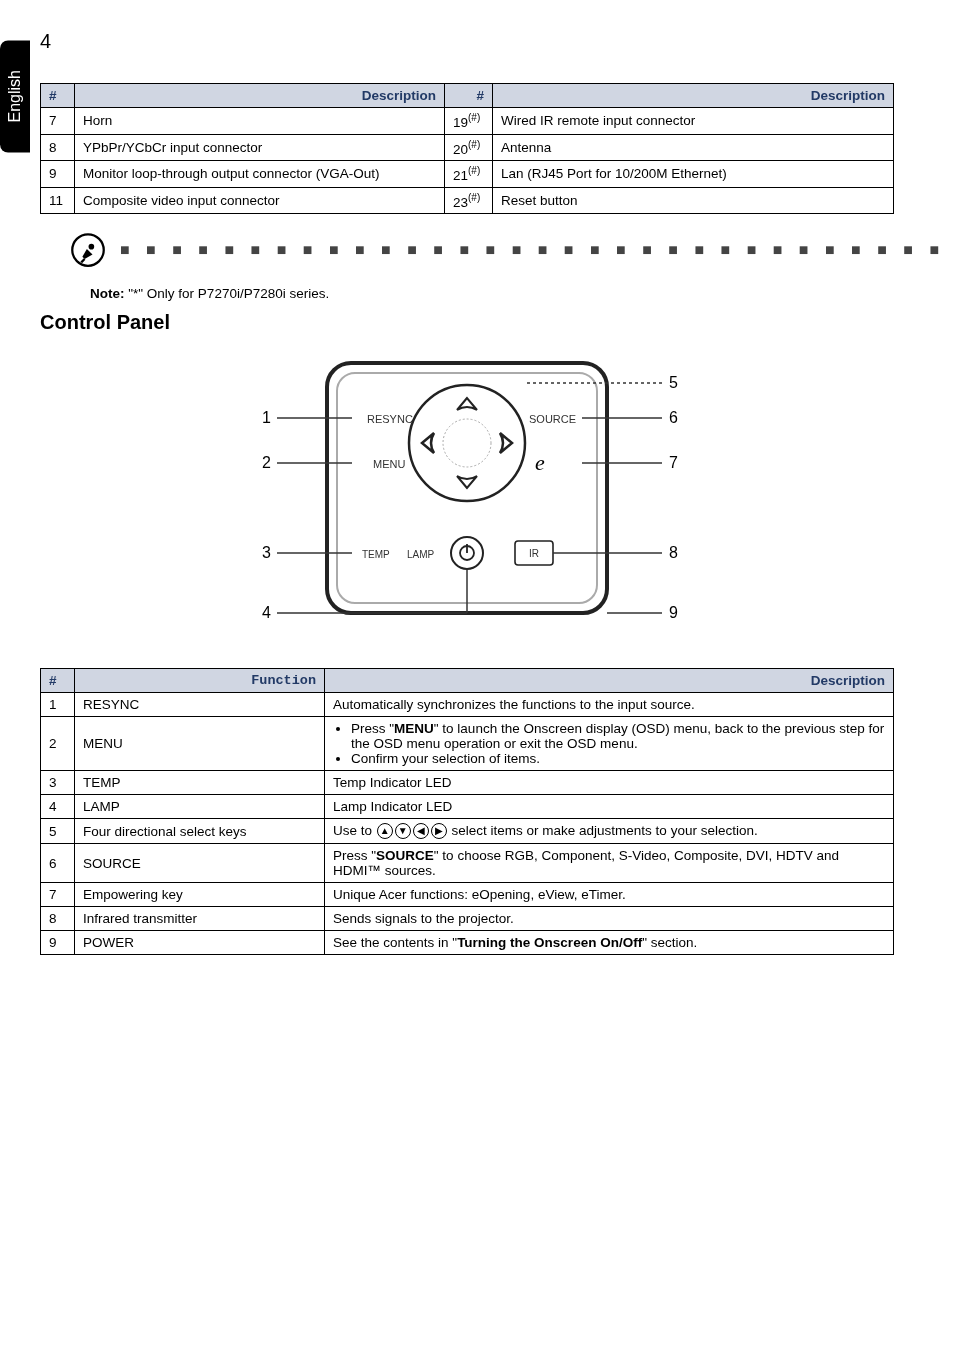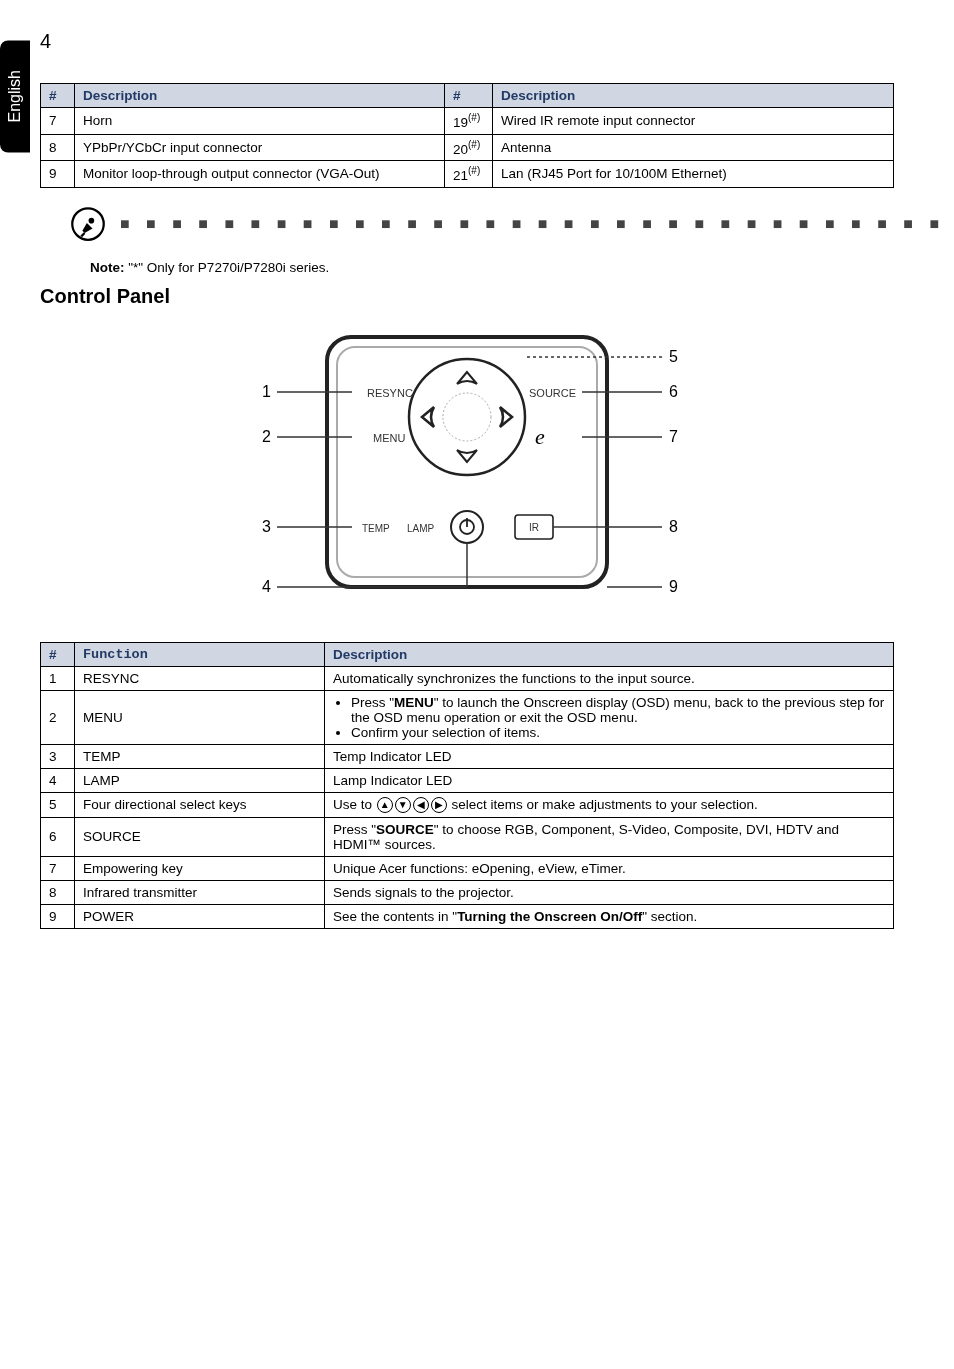--- a/index.html
+++ b/index.html
@@ -42,21 +42,21 @@
   }
   td, th {
     border: 1px solid #000;
     padding: 4px 8px;
     text-align: left;
     vertical-align: middle;
     font-size: 13.5px;
   }
   .hdr {
     background: #d0d6e2;
-    text-align: left;
+    text-align: right;
     font-weight: bold;
     color: #223a66;
   }
   .num-col { width: 34px; text-align: left; }
   .sup { font-size: 10px; vertical-align: super; }
   .note-row {
     display: flex;
     align-items: center;
     gap: 14px;
     margin: 14px 0 26px 30px;
@@ -127,21 +127,27 @@
   <tr>
     <td class="num-col">8</td>
     <td>YPbPr/YCbCr input connector</td>
     <td><span>20</span><span class="sup">(#)</span></td>
     <td>Antenna</td>
   </tr>
   <tr>
     <td class="num-col">9</td>
     <td>Monitor loop-through output connector (VGA-Out)</td>
     <td><span>21</span><span class="sup">(#)</span></td>
-    <td>Lan (RJ45 Port for 10/100M Ethernet)</td>
+    <td>Lan (RJ45 Port for 10/200M Ethernet)</td>
+  </tr>
+  <tr>
+    <td class="num-col">11</td>
+    <td>Composite video input connector</td>
+    <td><span>23</span><span class="sup">(#)</span></td>
+    <td>Reset button</td>
   </tr>
 </tbody>
   </table>
 
 <div class="note-row">
   <svg class="note-icon" viewBox="0 0 64 64">
     <circle cx="32" cy="32" r="28" fill="none" stroke="#000" stroke-width="4"></circle>
     <path d="M22 44 L30 30 L40 40 L26 48 Z" fill="#000"></path>
     <line x1="26" y1="48" x2="20" y2="54" stroke="#000" stroke-width="4"></line>
     <circle cx="38" cy="26" r="5" fill="#000"></circle>

